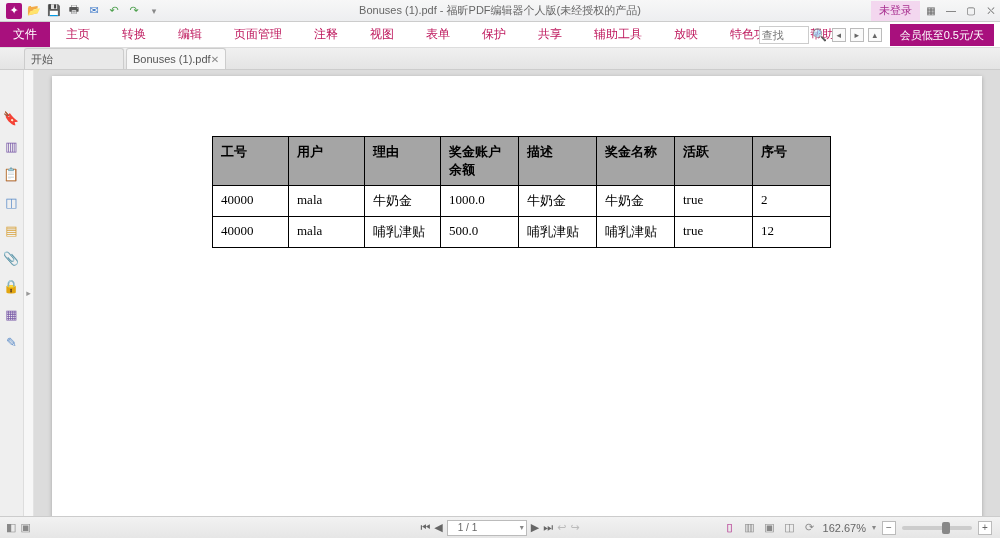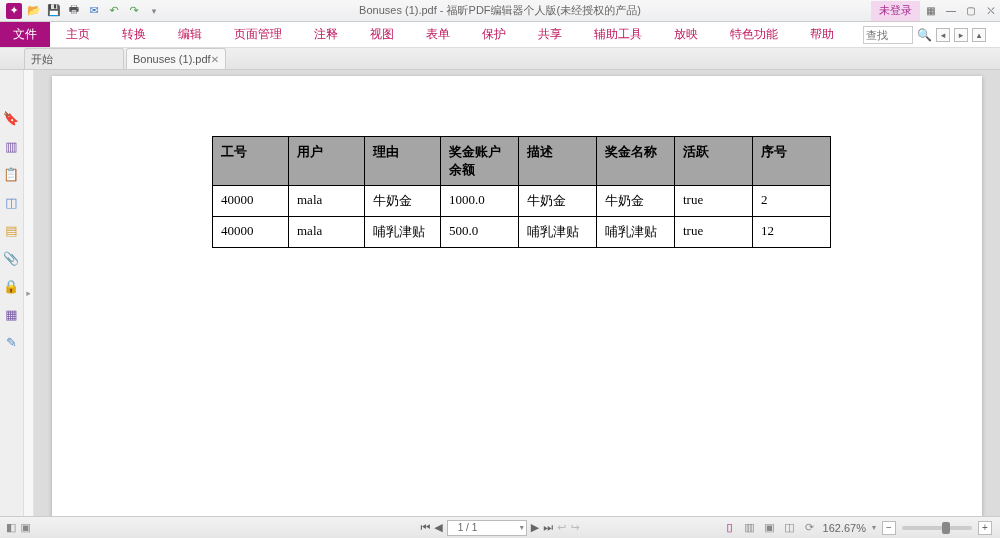--- a/index.html
+++ b/index.html
@@ -7,21 +7,21 @@
 .topbar { height:22px; background:linear-gradient(#f7f7f7,#edeef0); display:flex; align-items:center; position:relative; border-bottom:1px solid #ccc; }
 .topbar .qat { display:flex; gap:4px; padding-left:6px; }
 .topbar .qat span { width:16px; height:16px; display:inline-flex; align-items:center; justify-content:center; font-size:11px; cursor:pointer; }
 .topbar .title { position:absolute; left:0; right:0; text-align:center; color:#666; font-size:11px; pointer-events:none; }
 .topbar .right { position:absolute; right:0; display:flex; align-items:center; gap:2px; }
 .login-btn { background:#f3d7ef; color:#a83090; font-size:11px; padding:2px 8px; height:20px; display:flex; align-items:center; cursor:pointer;text-align:right; }
 .sys-ico { width:18px; height:16px; display:inline-flex; align-items:center; justify-content:center; color:#666; font-size:10px; cursor:pointer; }
 .menubar { height:26px; background:#fff; display:flex; align-items:stretch; border-bottom:1px solid #ddd; position:relative; }
 .file-btn { background:#a8107d; color:#fff; font-size:12px; width:50px; display:flex; align-items:center; justify-content:center; cursor:pointer; }
 .menu-item { padding:0 16px; display:flex; align-items:center; font-size:12px; color:#be185d; cursor:pointer; }
-.topright2 { position:absolute; right:8px; top:0; display:flex; align-items:center; height:26px; gap:4px; padding-right:6px; }
+.topright2 { position:absolute; right:0; top:0; display:flex; align-items:center; height:26px; gap:4px; padding-right:6px; }
 .searchbox { width:50px; height:18px; border:1px solid #ccc; font-size:11px; padding:0 2px; }
 .arrowbtn { width:14px; height:14px; border:1px solid #bbb; display:inline-flex; align-items:center; justify-content:center; font-size:9px; color:#666; cursor:pointer; background:#fafafa; }
 .searchico { color:#777; font-size:12px; }
 .promo { background:#a8107d; color:#fff; font-size:11px; padding:0 10px; display:flex; align-items:center; height:22px; margin-left:4px; }
 .tabbar { height:22px; background:linear-gradient(#f0f0f0,#e4e4e4); display:flex; align-items:center; border-bottom:1px solid #ccc; padding-left:24px; }
 .tab { min-width:100px; max-width:120px; height:21px; border:1px solid #ccc; border-bottom:none; background:#f7f7f7; display:flex; align-items:center; padding:0 6px; font-size:11px; color:#555; border-radius:3px 3px 0 0; margin-right:2px; position:relative; }
 .tab.inactive { background:#e9e9e9; }
 .tab .close { margin-left:auto; font-size:10px; color:#888; cursor:pointer; }
 .workspace { flex:1; display:flex; min-height:0; }
 .sidetools { width:24px; background:#efefef; border-right:1px solid #ddd; display:flex; flex-direction:column; align-items:center; gap:12px; padding-top:40px; }
@@ -90,20 +90,21 @@
   <div class="menu-item">辅助工具</div>
   <div class="menu-item">放映</div>
   <div class="menu-item">特色功能</div>
   <div class="menu-item">帮助</div>
   <div class="topright2">
     <input class="searchbox" placeholder="查找" style="">
     <span class="searchico">🔍</span>
     <span class="arrowbtn">◂</span>
     <span class="arrowbtn">▸</span>
     <span class="arrowbtn">▴</span>
+    <div class="promo">会员低至0.5元/天</div>
   </div>
 </div>
 
 <div class="tabbar" style="position:relative">
   <div class="tab inactive">
       <span>开始</span>
     </div>
   <div class="tab">
     <span>Bonuses (1).pdf</span>
     <span class="close">✕</span>

